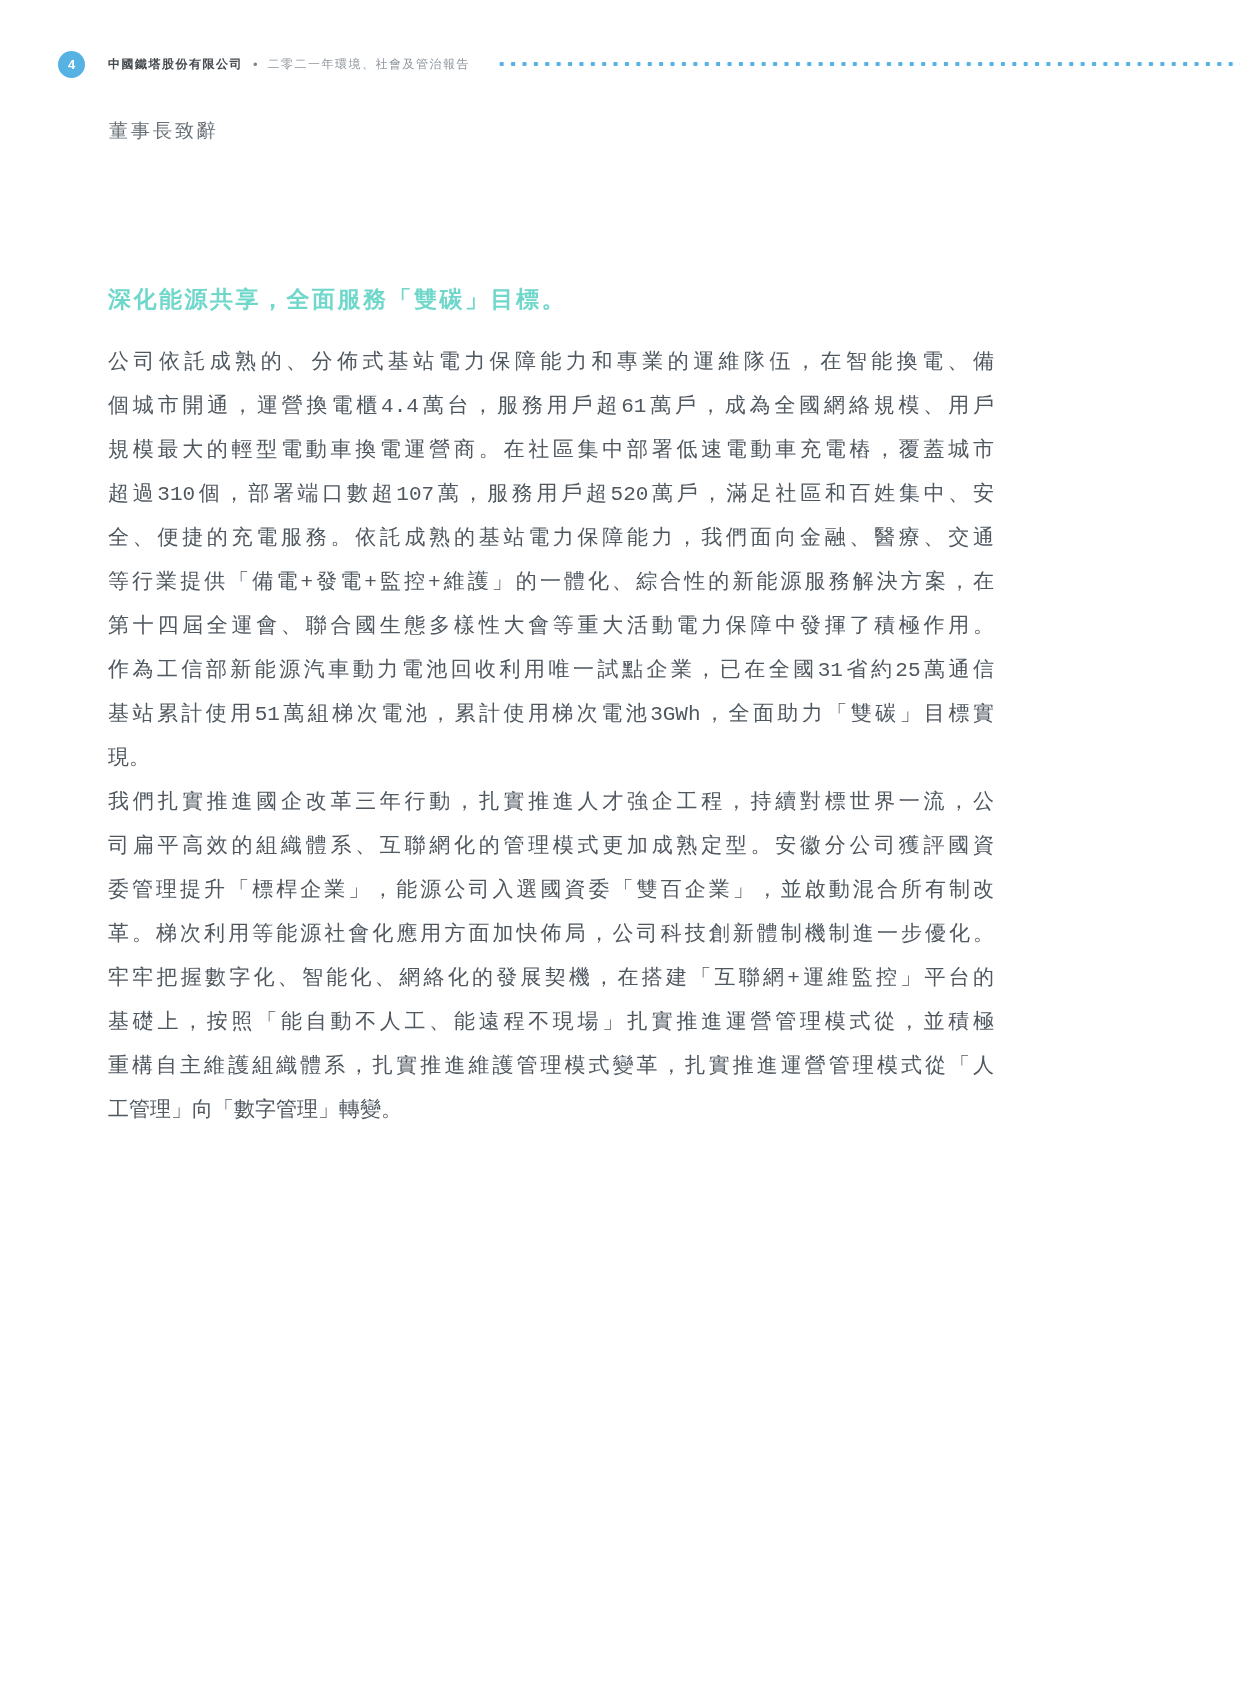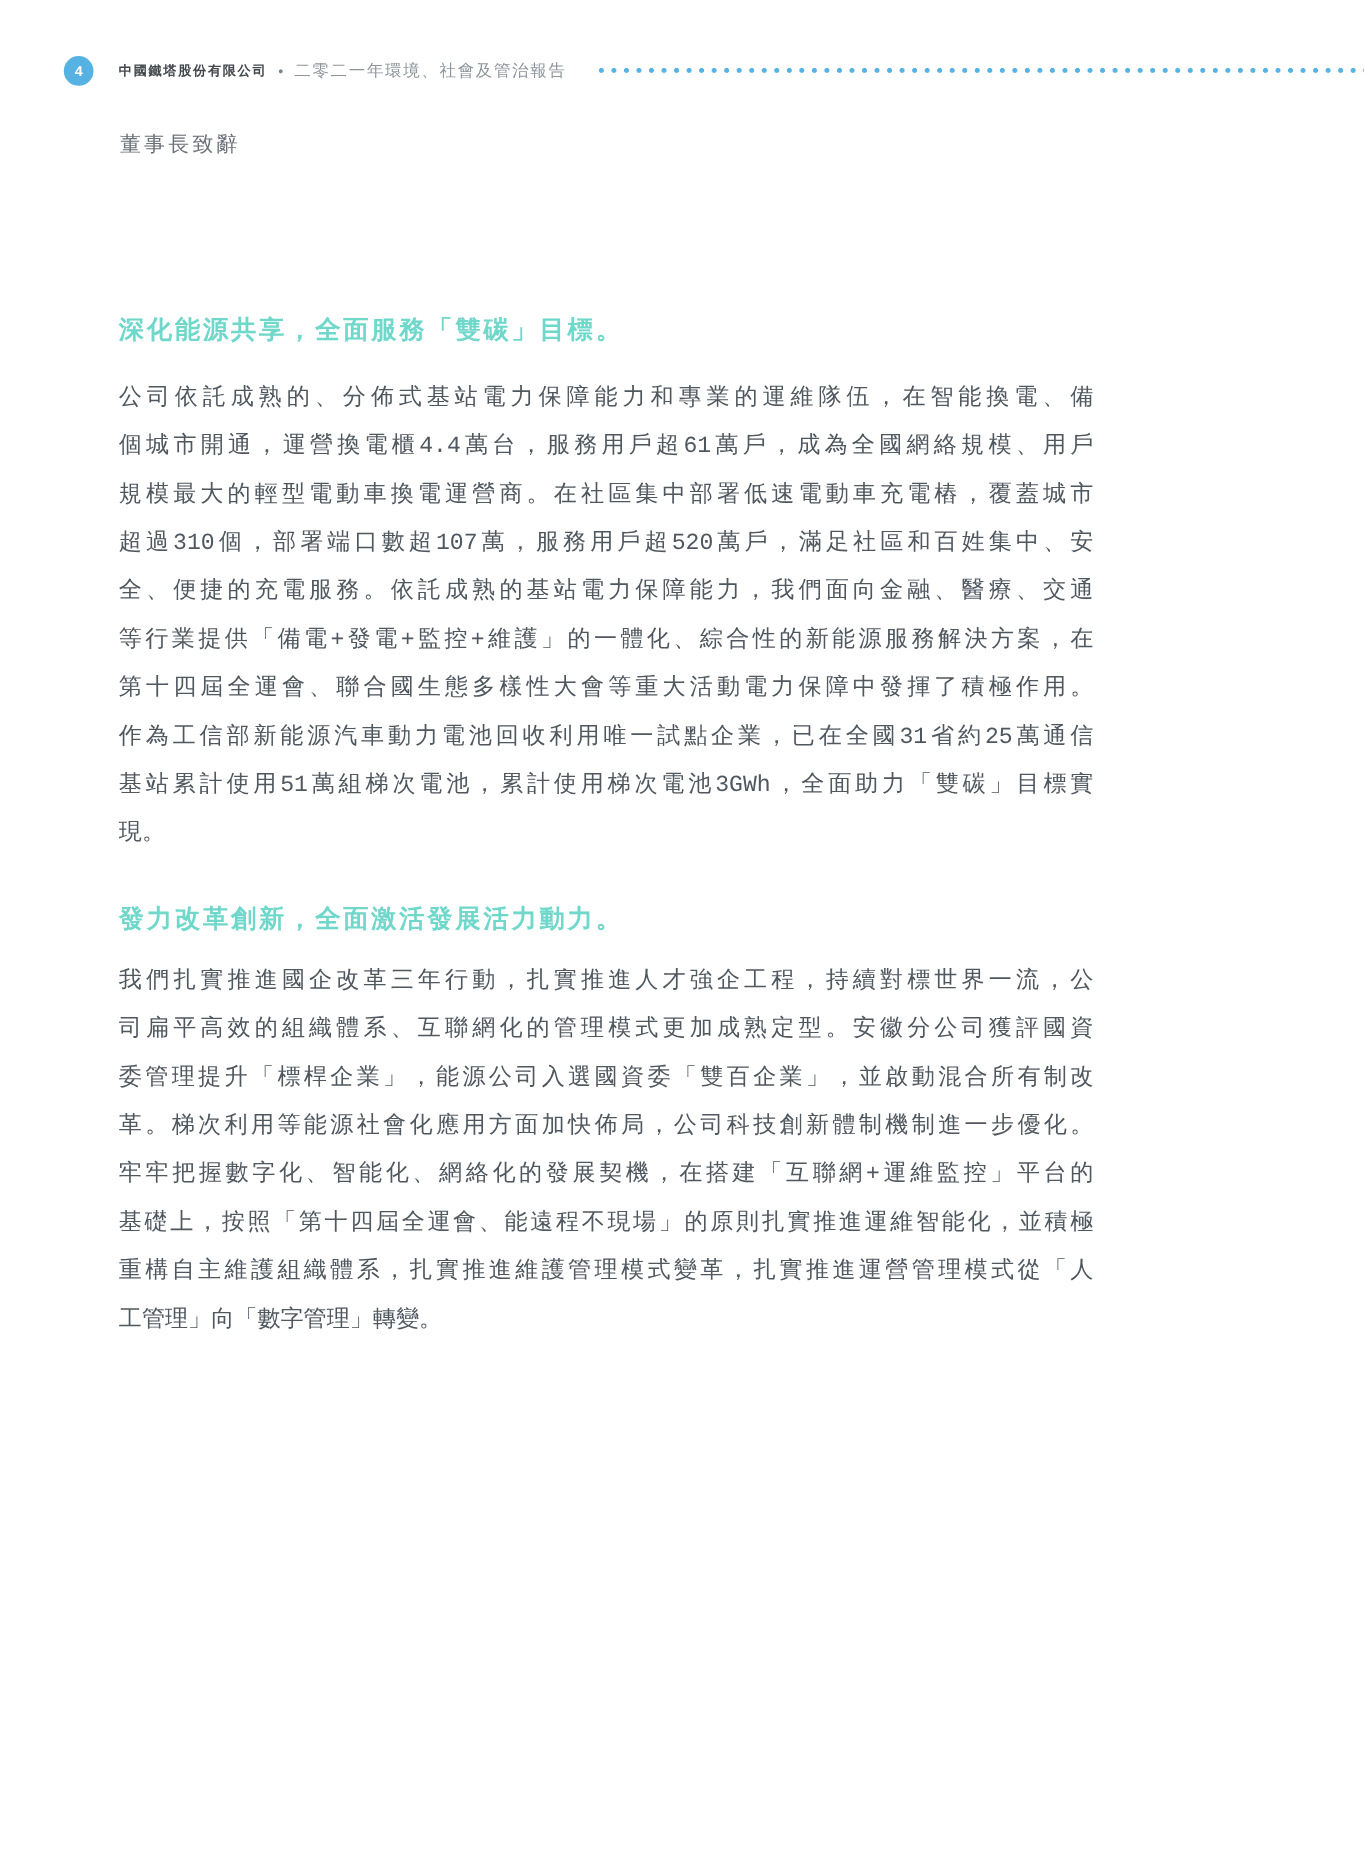--- a/index.html
+++ b/index.html
@@ -39,21 +39,21 @@
     color: #43484d;
     letter-spacing: 1.5px;
     white-space: nowrap;
   }
   .header-sep {
     margin: 0 10px;
     color: #7d858c;
     font-size: 13px;
   }
   .report-title {
-    font-size: 15px;
+    font-size: 12px;
     color: #8d959c;
     letter-spacing: 1.5px;
     white-space: nowrap;
     text-align: center;
   }
   .dots {
     flex: 1 1 auto;
     height: 6px;
     margin-left: 26px;
     align-self: center;
@@ -134,28 +134,27 @@
           <div class="line">全、便捷的充電服務。依託成熟的基站電力保障能力，我們面向金融、醫療、交通</div>
           <div class="line">等行業提供「備電+發電+監控+維護」的一體化、綜合性的新能源服務解決方案，在</div>
           <div class="line">第十四屆全運會、聯合國生態多樣性大會等重大活動電力保障中發揮了積極作用。</div>
           <div class="line">作為工信部新能源汽車動力電池回收利用唯一試點企業，已在全國31省約25萬通信</div>
           <div class="line">基站累計使用51萬組梯次電池，累計使用梯次電池3GWh，全面助力「雙碳」目標實</div>
           <div class="line last">現。</div>
         </div>
     </section>
 
     <section class="section">
-      <h2 class="section-heading">發力改革創新，全面激活發展活力動力。</h2>
       <div class="para">
           <div class="line">我們扎實推進國企改革三年行動，扎實推進人才強企工程，持續對標世界一流，公</div>
           <div class="line">司扁平高效的組織體系、互聯網化的管理模式更加成熟定型。安徽分公司獲評國資</div>
           <div class="line">委管理提升「標桿企業」，能源公司入選國資委「雙百企業」，並啟動混合所有制改</div>
           <div class="line">革。梯次利用等能源社會化應用方面加快佈局，公司科技創新體制機制進一步優化。</div>
           <div class="line">牢牢把握數字化、智能化、網絡化的發展契機，在搭建「互聯網+運維監控」平台的</div>
-          <div class="line">基礎上，按照「第十四屆全運會、能遠程不現場」的原則扎實推進運維智能化，並積極</div>
+          <div class="line">基礎上，按照「能自動不人工、能遠程不現場」扎實推進運營管理模式從，並積極</div>
           <div class="line">重構自主維護組織體系，扎實推進維護管理模式變革，扎實推進運營管理模式從「人</div>
           <div class="line last">工管理」向「數字管理」轉變。</div>
         </div>
     </section>
 
   </main>
 
 </div>
 
 </body></html>

